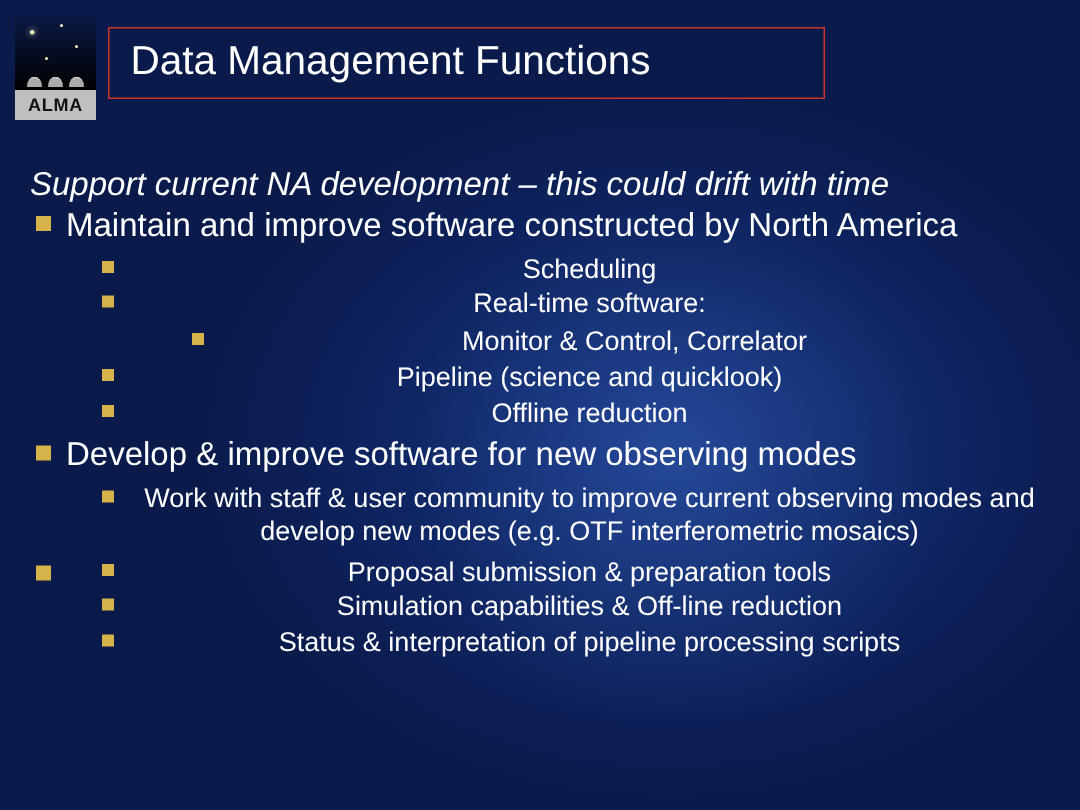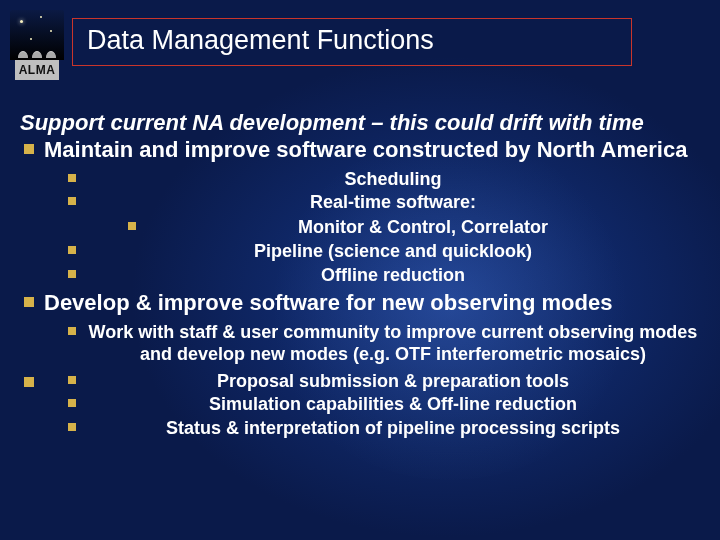--- a/index.html
+++ b/index.html
@@ -72,56 +72,55 @@
     align-items: flex-end;
   }
   .logo-top .dish {
     width: 10px;
     height: 6px;
     border-top: 1px solid #ccc;
     border-radius: 50% 50% 0 0 / 100% 100% 0 0;
     background: #aaa;
   }
   .logo-bottom {
-    width: 44px;
+    width: 54px;
     height: 20px;
     background: #bfbfbf;
     display: flex;
     align-items: center;
     justify-content: center;
     font-size: 12px;
     font-weight: 700;
     color: #111;
     letter-spacing: 0.5px;
   }
 
   .title-box {
     position: absolute;
     left: 72px;
     top: 18px;
-    width: 560px;
+    width: 478px;
     height: 48px;
     border: 1px solid #c9352b;
     box-sizing: border-box;
     padding: 6px 14px 0 14px;
     display: flex;
     align-items: flex-start;
   }
   .title-box .title {
     font-size: 27px;
     color: #fff;
   }
 
   .content {
     position: absolute;
     left: 20px;
     right: 20px;
     top: 110px;
     bottom: 10px;
-    font-weight: bold;
   }
   .subtitle {
     font-style: italic;
     font-size: 22px;
     color: #fff;
     margin: 0 0 2px 0;
     line-height: 1.15;
   }
   ul.l1 {
     list-style: none;

